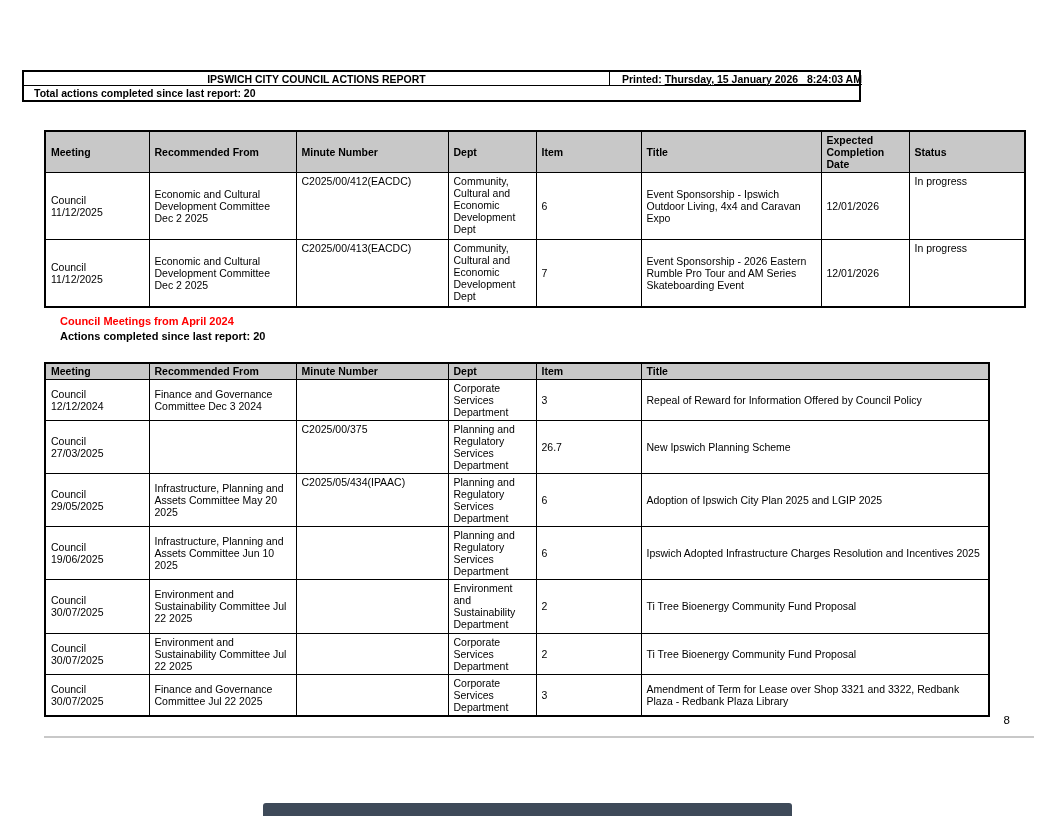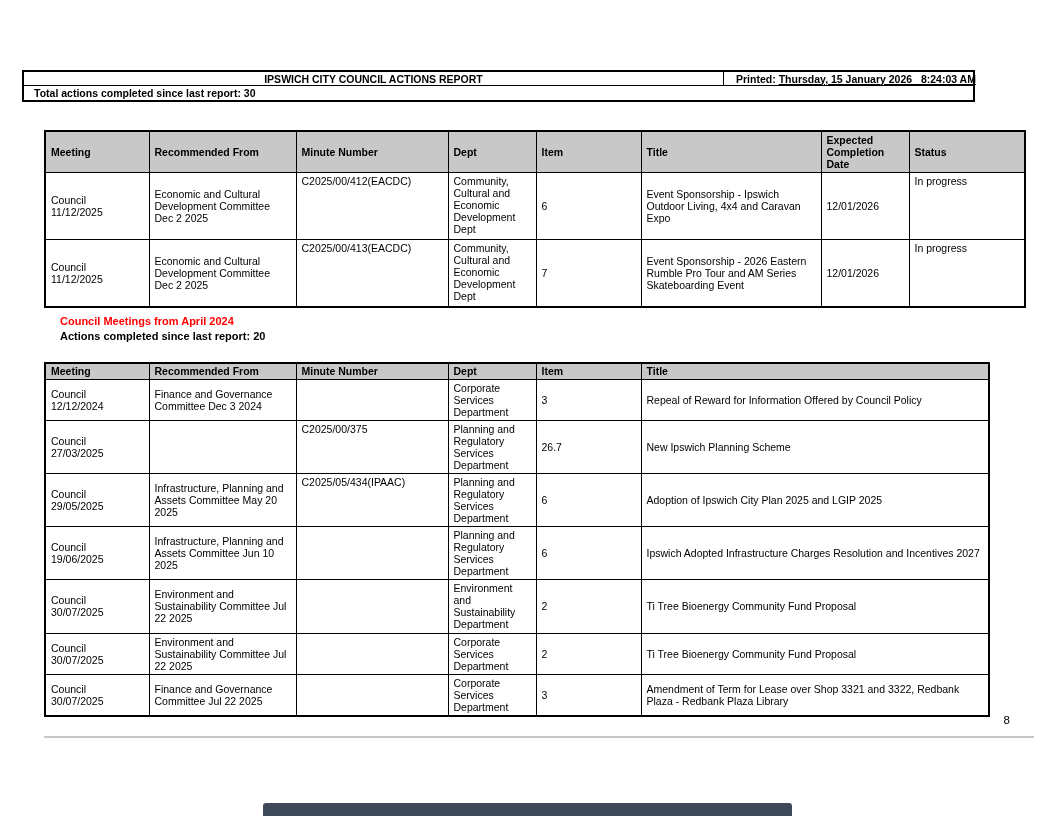--- a/index.html
+++ b/index.html
@@ -6,21 +6,21 @@
   html,body { margin:0; padding:0; }
   body {
     width:1056px; height:816px; position:relative;
     background:#ffffff; color:#000;
     font-family:"Liberation Sans", sans-serif;
     overflow:hidden;
   }
   .abs { position:absolute; }
 
   
-  .header-box { left:22px; top:70px; width:953px; border:2px solid #000; background:#fff; }
+  .header-box { left:22px; top:70px; width:839px; border:2px solid #000; background:#fff; }
   .hb-row { display:flex; align-items:stretch; height:14px; border-bottom:1px solid #000;
             font-size:10.5px; font-weight:bold; line-height:12px; }
   .hb-row:last-child { border-bottom:none; }
   .hb-left { flex:1; padding-left:10px; display:flex; align-items:center; }
   .hb-left.center { justify-content:center; padding-left:0; }
   .hb-right { width:250px; border-left:1px solid #000; display:flex; align-items:center; padding-left:12px; }
   .hb-label { width:88px; flex:none; }
   .hb-label.inline { width:auto; margin-right:3px; }
   .hb-value { font-weight:normal;text-decoration:underline; }
   .hb-value.bold { font-weight:bold; white-space:pre; }
@@ -60,21 +60,21 @@
 
 <div class="abs header-box">
   <div class="hb-row">
     <div class="hb-left center">IPSWICH CITY COUNCIL ACTIONS REPORT</div>
     <div class="hb-right">
       <span class="hb-label inline">Printed:</span>
       <span class="hb-value bold">Thursday, 15 January 2026   8:24:03 AM</span>
     </div>
   </div>
   <div class="hb-row">
-    <div class="hb-left">Total actions completed since last report: 30</div>
+    <div class="hb-left">Total actions completed since last report: 20</div>
   </div>
 </div>
 
 <table id="t1">
   <colgroup>
     <col style="width:104px">
       <col style="width:147px">
       <col style="width:152px">
       <col style="width:88px">
     <col style="width:105px">
@@ -172,21 +172,21 @@
       <td>6</td>
       <td>Adoption of Ipswich City Plan 2025 and LGIP 2025</td>
     </tr>
     <tr>
       <td class="pre">Council
 19/06/2025</td>
       <td>Infrastructure, Planning and Assets Committee Jun 10 2025</td>
       <td class="v-top"></td>
       <td class="v-top">Planning and Regulatory Services Department</td>
       <td>6</td>
-      <td>Ipswich Adopted Infrastructure Charges Resolution and Incentives 2027</td>
+      <td>Ipswich Adopted Infrastructure Charges Resolution and Incentives 2025</td>
     </tr>
     <tr>
       <td class="pre">Council
 30/07/2025</td>
       <td>Environment and Sustainability Committee Jul 22 2025</td>
       <td class="v-top"></td>
       <td class="v-top">Environment and Sustainability Department</td>
       <td>2</td>
       <td>Ti Tree Bioenergy Community Fund Proposal</td>
     </tr>

